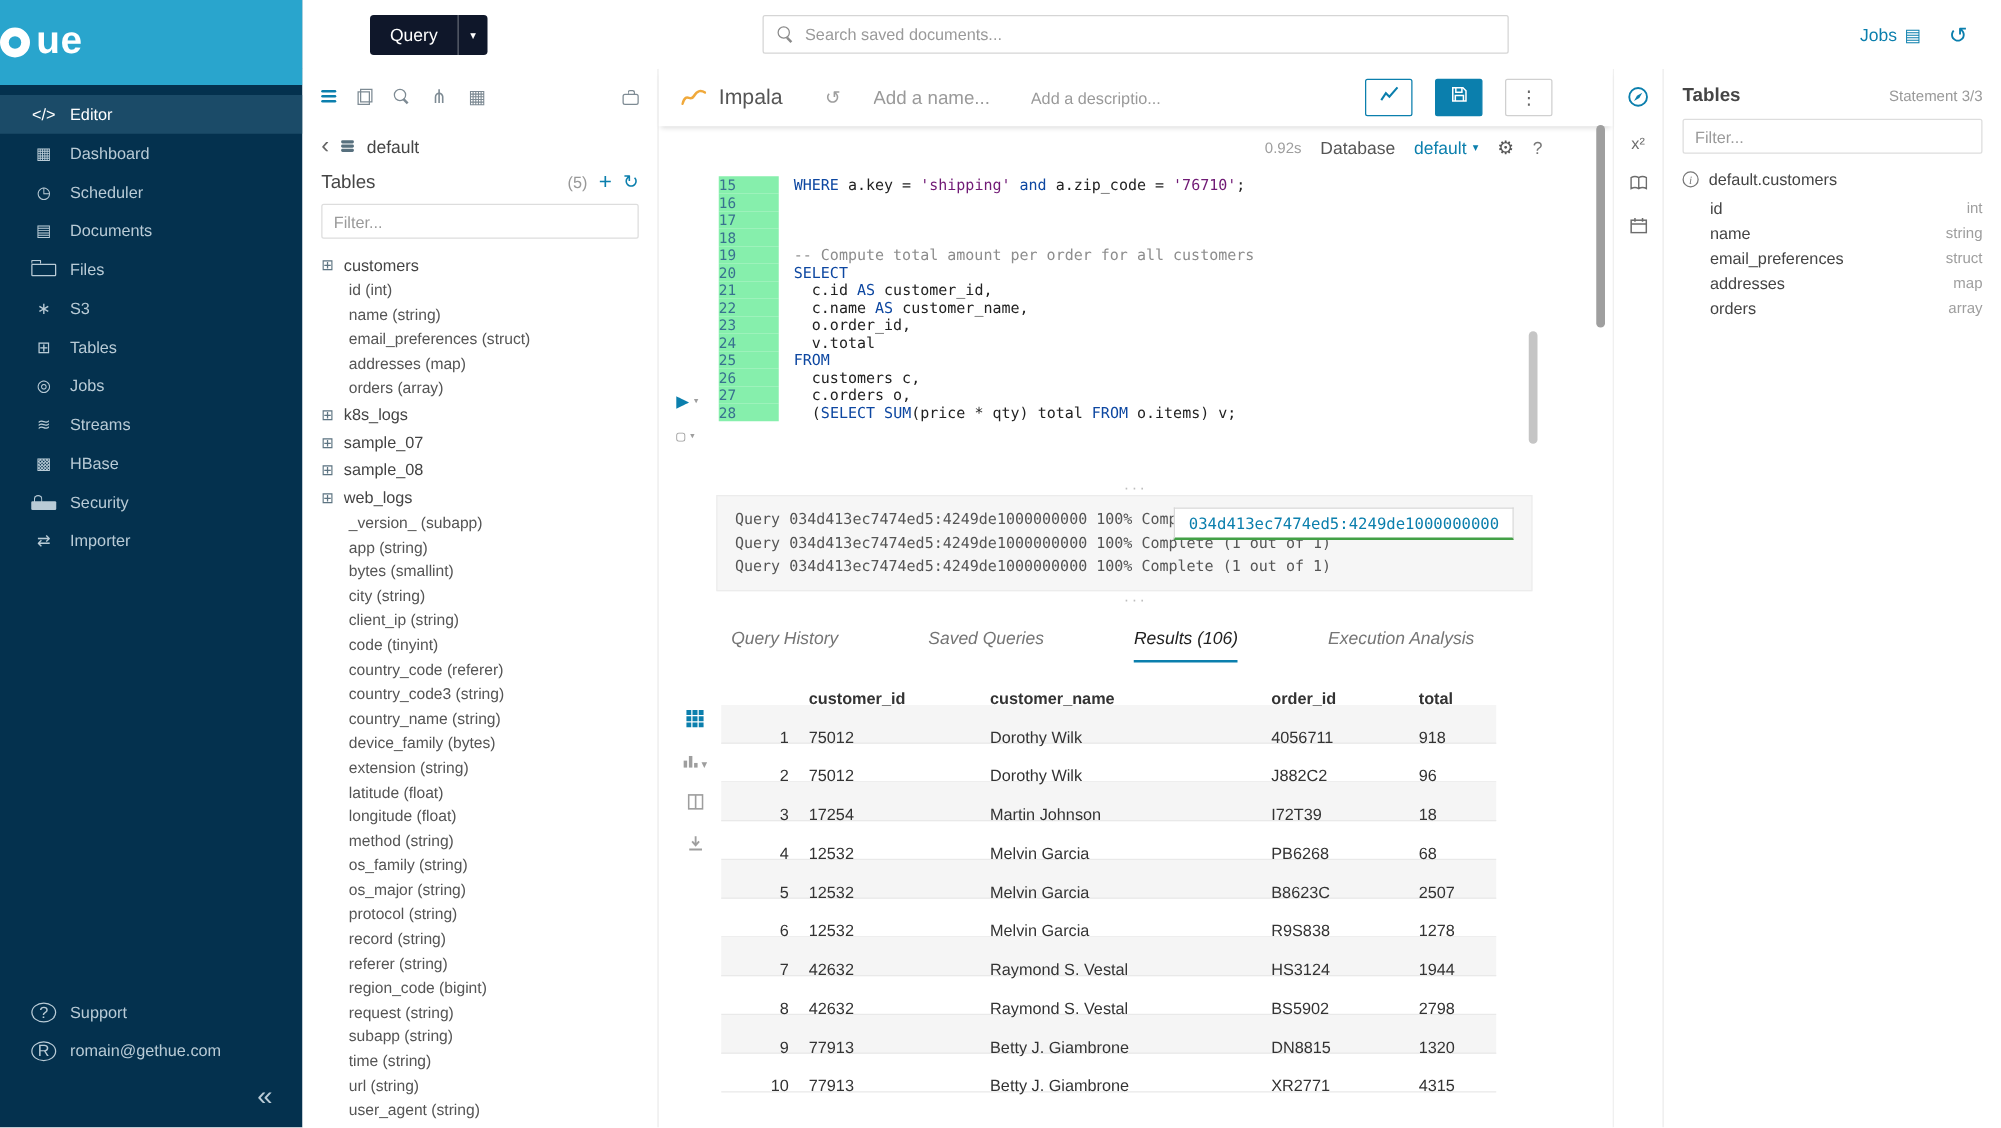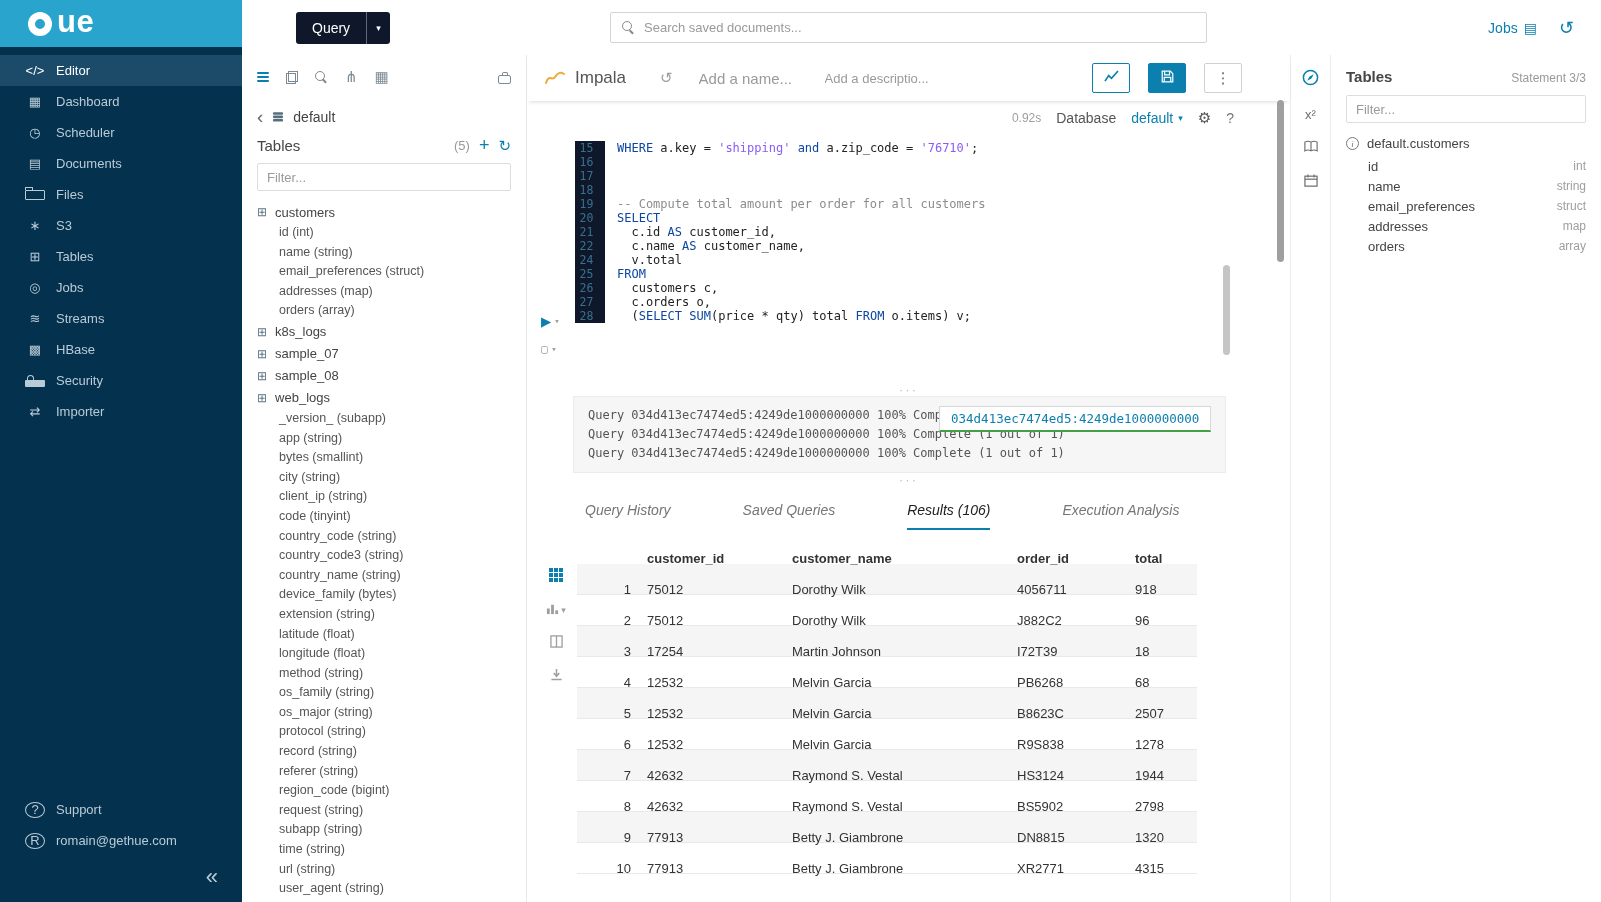--- a/index.html
+++ b/index.html
@@ -1,21 +1,21 @@
 <!DOCTYPE html>
 <html><head>
 <meta charset="utf-8">
 <style>
   * { margin:0; padding:0; box-sizing:border-box; }
   body { width:1601px; height:902px; overflow:hidden; font-family:"Liberation Sans",sans-serif; background:#fff; color:#333; }
   .app { display:flex; height:100%; }
 
   
   .sidebar { width:242px; background:#04314e; display:flex; flex-direction:column; flex-shrink:0; }
-  .logo { height:47px; background:#29a5cd; display:flex; align-items:center; padding-left:28px; gap:5px; cursor:pointer; }
+  .logo { height:68px; background:#29a5cd; display:flex; align-items:center; gap:5px; cursor:pointer; }
   .i-ring { width:24px; height:24px; border:7px solid #fff; border-radius:50%; display:inline-block; }
   .logo-text { color:#fff; font-size:31px; font-weight:bold; line-height:1; margin-top:-5px; letter-spacing:.5px; }
   .nav { padding-top:8px; }
   .nav-item { height:31px; display:flex; align-items:center; padding-left:25px; gap:11px; color:#b9cbd6; font-size:13px; cursor:pointer; }
   .nav-item.active { background:#1b4b68; color:#fff; }
   .nav-item .icon { width:20px; display:inline-flex; justify-content:center; align-items:center; font-size:13px; }
   .sidebar-footer { margin-top:auto; padding-bottom:2px; }
   .collapse { display:flex; justify-content:flex-end; padding:8px 24px 14px; color:#b9cbd6; font-size:22px; cursor:pointer; line-height:1; }
 
   
@@ -87,24 +87,24 @@
   .editor-meta { height:34px; display:flex; align-items:center; justify-content:flex-end; gap:15px; padding-right:56px; flex-shrink:0; }
   .meta-duration { color:#9e9e9e; font-size:12px; }
   .meta-dblabel { color:#555; font-size:14px; }
   .db-select { color:#0b7fad; cursor:pointer; display:flex; gap:5px; align-items:center; font-size:14px; }
   .db-caret, .qc, .exec-caret, .snip-caret, .rail-caret { font-size:9px; }
   .meta-gear { color:#555; font-size:15px; cursor:pointer; }
   .meta-q { color:#777; font-size:14px; cursor:pointer; }
 
   .code-area { position:relative; padding:6px 0 0 48px; height:248px; font-family:"DejaVu Sans Mono",monospace; flex-shrink:0; }
   .code-row { display:flex; height:14px; line-height:14px; }
-  .ln { width:30px; flex-shrink:0; text-align:center; padding-right:7px; background:#0f172a; color:#38718f; font-size:11.5px; }
+  .ln { width:48px; flex-shrink:0; text-align:left; padding-right:7px; background:#86efac; color:#38718f; font-size:11.5px; }
   .code-text { padding-left:12px; font-size:12px; white-space:pre; color:#222; }
   .tk-kw { color:#0d47a1; }
-  .tk-str { color:#8b5cf6;margin-top:36px; }
+  .tk-str { color:#701a75;margin-top:36px; }
   .tk-cmt { color:#8d8d8d; }
   .tk-pl { color:#222; }
   .exec-btn { position:absolute; left:14px; top:178px; color:#0b7fad; font-size:17px; cursor:pointer; display:flex; align-items:center; gap:3px; line-height:1; }
   .exec-caret { color:#9e9e9e; }
   .snippet-btn { position:absolute; left:14px; top:208px; color:#9e9e9e; font-size:12px; cursor:pointer; display:flex; gap:3px; align-items:center; line-height:1; }
   .code-scrollbar { position:absolute; right:60px; top:130px; width:7px; height:90px; background:#c5c5c5; border-radius:4px; cursor:grab; }
   .outer-scrollbar { position:absolute; right:6px; top:45px; width:7px; height:162px; background:#9f9f9f; border-radius:4px; z-index:5; cursor:grab; }
 
   .handle { height:13px; display:flex; align-items:center; justify-content:center; color:#bdbdbd; font-size:13px; letter-spacing:2px; flex-shrink:0; cursor:row-resize; line-height:1; }
 
@@ -293,21 +293,21 @@
             <div class="tree-table">
               <span class="icon">⊞</span>
               <span class="tree-name">web_logs</span>
             </div>
             <div class="tree-col">_version_ (subapp)</div>
             <div class="tree-col">app (string)</div>
             <div class="tree-col">bytes (smallint)</div>
             <div class="tree-col">city (string)</div>
             <div class="tree-col">client_ip (string)</div>
             <div class="tree-col">code (tinyint)</div>
-            <div class="tree-col">country_code (string)</div>
+            <div class="tree-col">country_code (referer)</div>
             <div class="tree-col">country_code3 (string)</div>
             <div class="tree-col">country_name (string)</div>
             <div class="tree-col">device_family (bytes)</div>
             <div class="tree-col">extension (string)</div>
             <div class="tree-col">latitude (float)</div>
             <div class="tree-col">longitude (float)</div>
             <div class="tree-col">method (string)</div>
             <div class="tree-col">os_family (string)</div>
             <div class="tree-col">os_major (string)</div>
             <div class="tree-col">protocol (string)</div>
@@ -389,20 +389,24 @@
               </div>
               <div class="code-row">
                 <span class="ln">21</span>
                 <span class="code-text"><span class="tk-pl">  c.id </span><span class="tk-kw">AS</span><span class="tk-pl"> customer_id,</span></span>
               </div>
               <div class="code-row">
                 <span class="ln">22</span>
                 <span class="code-text"><span class="tk-pl">  c.name </span><span class="tk-kw">AS</span><span class="tk-pl"> customer_name,</span></span>
               </div>
               <div class="code-row">
+                <span class="ln">23</span>
+                <span class="code-text"><span class="tk-pl">  o.order_id,</span></span>
+              </div>
+              <div class="code-row">
                 <span class="ln">24</span>
                 <span class="code-text"><span class="tk-pl">  v.total</span></span>
               </div>
               <div class="code-row">
                 <span class="ln">25</span>
                 <span class="code-text"><span class="tk-kw">FROM</span></span>
               </div>
               <div class="code-row">
                 <span class="ln">26</span>
                 <span class="code-text"><span class="tk-pl">  customers c,</span></span>

